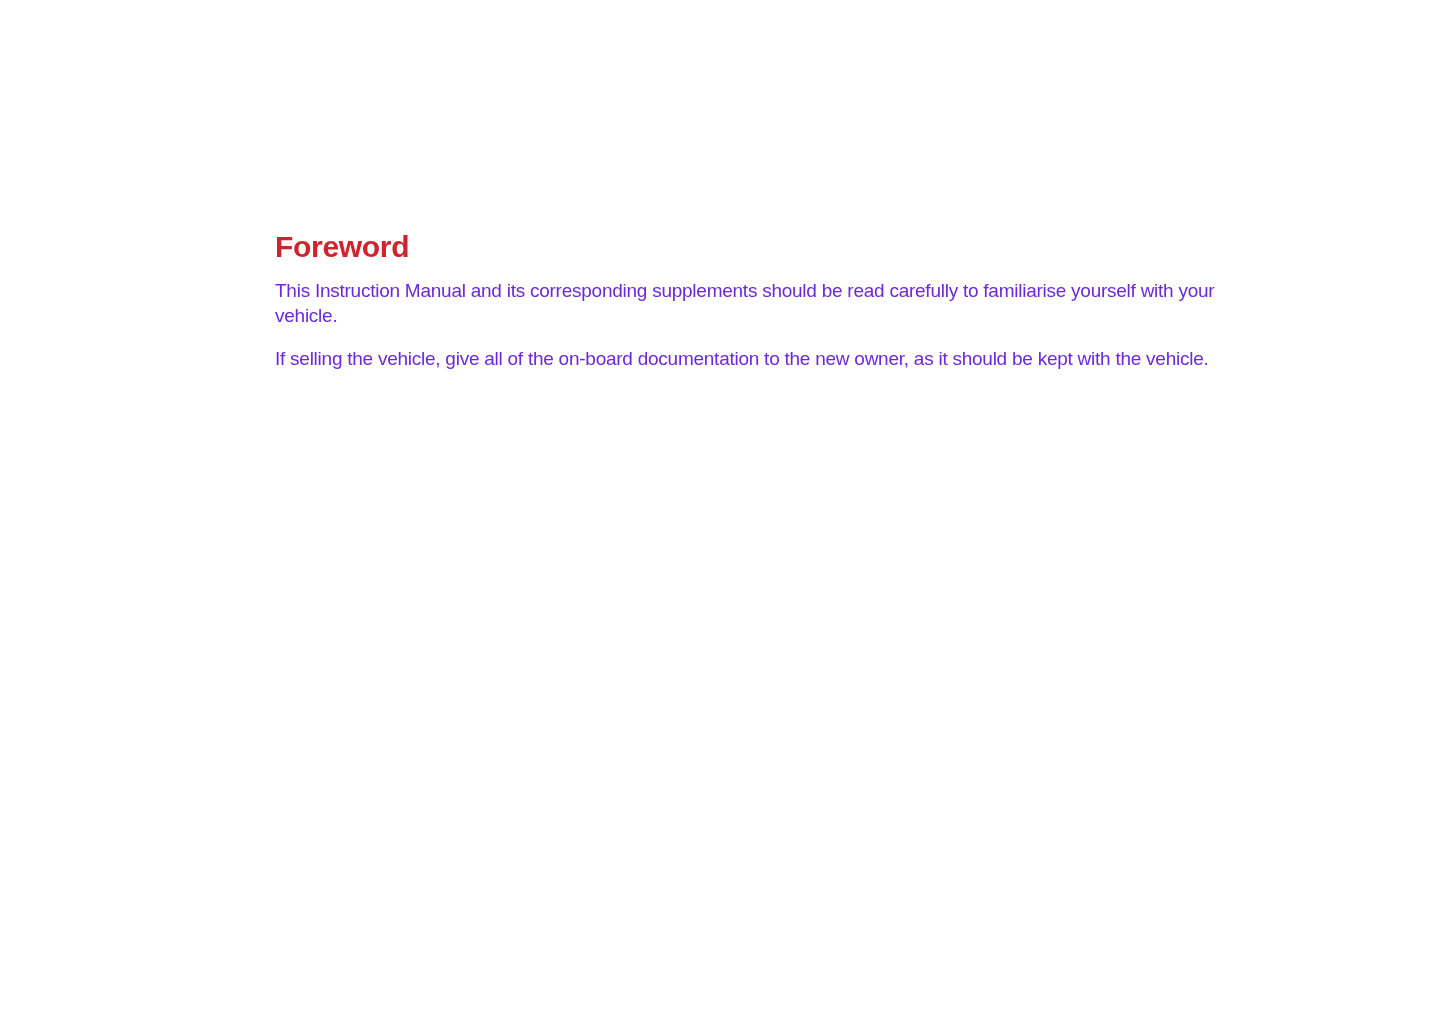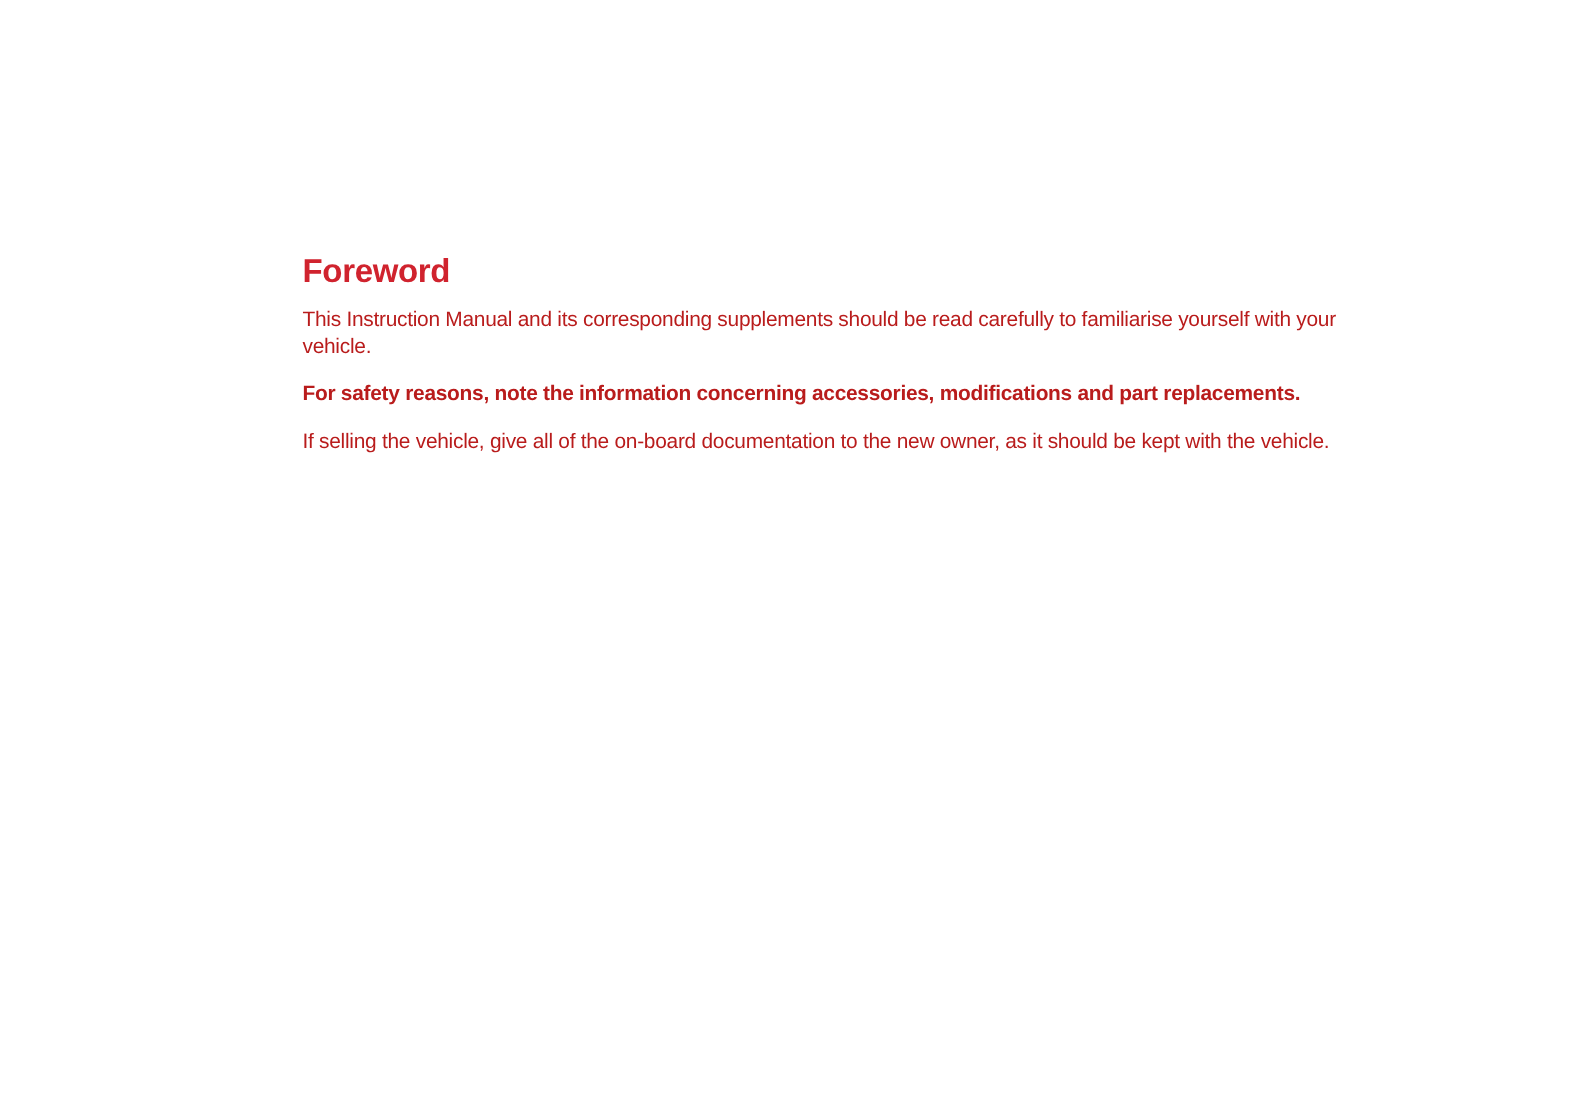--- a/index.html
+++ b/index.html
@@ -29,38 +29,37 @@
   .heading {
     color: #d0232e;
     font-size: 30px;
     line-height: 30px;
     font-weight: bold;
     letter-spacing: -0.3px;
     margin: 0 0 16px 0;
   }
 
   .para {
-    color: #b91c1c;
+    color: #6d28d9;
     font-size: 19px;
     line-height: 25px;
     letter-spacing: -0.25px;
     margin: 0 0 18px 0;
   }
 
   .para.bold {
     font-weight: bold;
   }
 </style>
 </head>
 <body>
 
 <div class="page">
   <div class="content">
     <h1 class="heading">Foreword</h1>
 
     <p class="para">This Instruction Manual and its corresponding supplements should be read carefully to familiarise yourself with your vehicle.</p>
 
 
-    <p class="para bold">For safety reasons, note the information concerning accessories, modifications and part replacements.</p>
 
     <p class="para">If selling the vehicle, give all of the on-board documentation to the new owner, as it should be kept with the vehicle.</p>
   </div>
 </div>
 
 </body></html>

